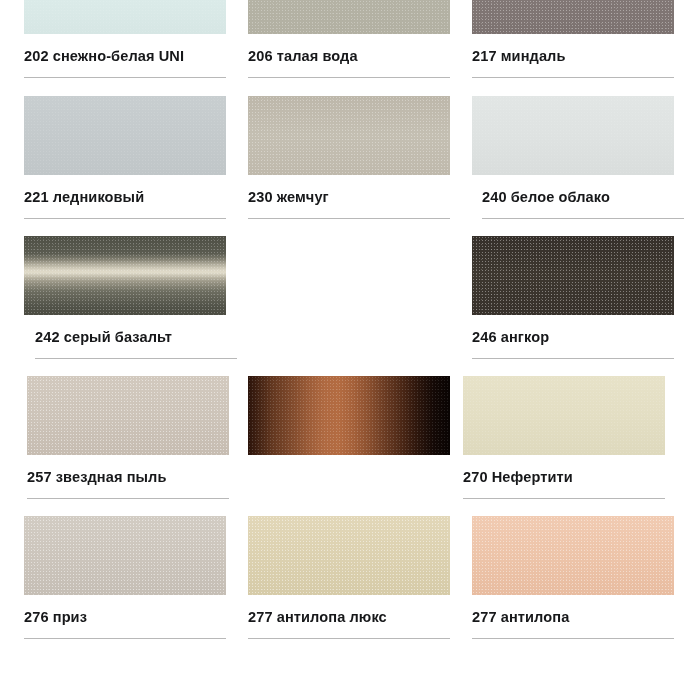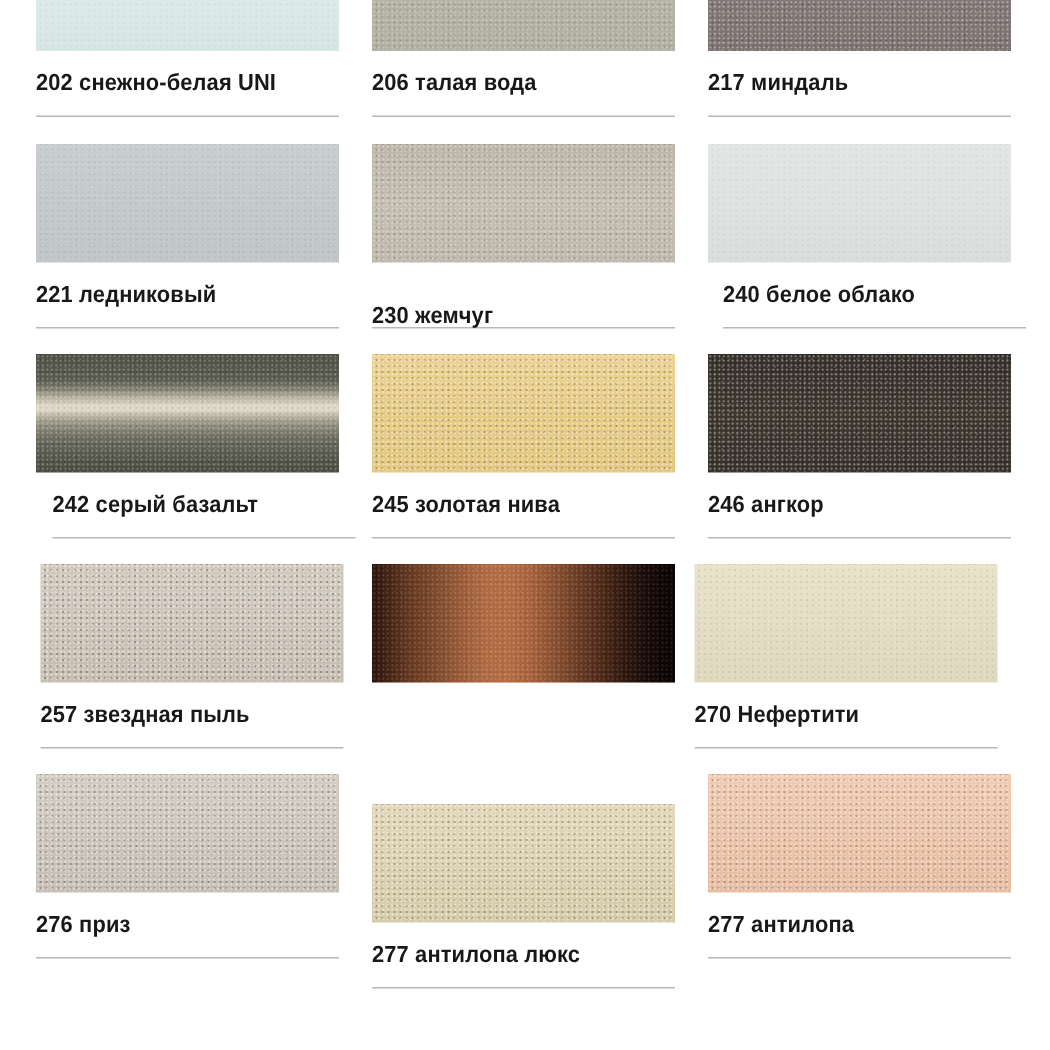--- a/index.html
+++ b/index.html
@@ -113,49 +113,41 @@
         <div class="grain" style="opacity: 0.2125;"></div>
       </div>
       <div class="swatch-label" style="border-bottom-color: rgb(184, 184, 184);">
         <span class="label-text" style="color: rgb(23, 24, 26);">221 ледниковый</span>
       </div>
     </div>
     <div class="swatch-cell" style="left: 248px; top: 96px;">
       <div class="swatch-chip" style="background: linear-gradient(rgb(189, 183, 170) 0%, rgb(196, 191, 178) 50%, rgb(191, 185, 172) 100%);">
         <div class="grain" style="opacity: 0.595;"></div>
       </div>
-      <div class="swatch-label" style="border-bottom-color: rgb(184, 184, 184); align-items: flex-end;">
+      <div class="swatch-label" style="border-bottom-color: rgb(184, 184, 184);">
         <span class="label-text" style="color: rgb(23, 24, 26);">230 жемчуг</span>
       </div>
     </div>
     <div class="swatch-cell" style="left: 472px; top: 96px;">
       <div class="swatch-chip" style="background: linear-gradient(rgb(226, 230, 229) 0%, rgb(222, 226, 225) 55%, rgb(217, 221, 220) 100%);">
         <div class="grain" style="opacity: 0.153;"></div>
       </div>
       <div class="swatch-label" style="border-bottom-color: rgb(184, 184, 184); margin-left: 10px;">
         <span class="label-text" style="color: rgb(23, 24, 26);">240 белое облако</span>
       </div>
     </div>
     <div class="swatch-cell" style="left: 24px; top: 236px;">
       <div class="swatch-chip" style="background: linear-gradient(rgb(78, 79, 69) 0%, rgb(90, 91, 80) 22%, rgb(185, 179, 160) 40%, rgb(216, 210, 191) 46%, rgb(168, 163, 146) 54%, rgb(109, 109, 96) 70%, rgb(83, 84, 74) 88%, rgb(74, 75, 65) 100%);">
         <div class="grain" style="opacity: 0.4675;"></div>
         <div class="sheen" style="background: linear-gradient(rgba(255, 255, 255, 0) 30%, rgba(255, 252, 240, 0.3) 43%, rgba(255, 255, 255, 0) 58%);"></div>
       </div>
       <div class="swatch-label" style="border-bottom-color: rgb(184, 184, 184); margin-left: 11px;">
         <span class="label-text" style="color: rgb(23, 24, 26);">242 серый базальт</span>
       </div>
     </div>
-    <div class="swatch-cell" style="left: 248px; top: 236px;">
-      <div class="swatch-chip" style="background: linear-gradient(rgb(236, 211, 146) 0%, rgb(230, 203, 133) 50%, rgb(227, 200, 127) 100%);">
-        <div class="grain" style="opacity: 0.8075;"></div>
-      </div>
-      <div class="swatch-label" style="border-bottom-color: rgb(184, 184, 184);">
-        <span class="label-text" style="color: rgb(23, 24, 26);">245 золотая нива</span>
-      </div>
-    </div>
     <div class="swatch-cell" style="left: 472px; top: 236px;">
       <div class="swatch-chip" style="background: linear-gradient(rgb(53, 47, 42) 0%, rgb(61, 55, 47) 48%, rgb(55, 49, 43) 100%);">
         <div class="grain" style="opacity: 0.68;"></div>
       </div>
       <div class="swatch-label" style="border-bottom-color: rgb(184, 184, 184);">
         <span class="label-text" style="color: rgb(23, 24, 26);">246 ангкор</span>
       </div>
     </div>
     <div class="swatch-cell" style="left: 27px; top: 376px;">
       <div class="swatch-chip" style="background: linear-gradient(rgb(210, 201, 190) 0%, rgb(205, 196, 185) 50%, rgb(198, 188, 177) 100%);">
@@ -180,21 +172,21 @@
       </div>
     </div>
     <div class="swatch-cell" style="left: 24px; top: 516px;">
       <div class="swatch-chip" style="background: linear-gradient(rgb(210, 204, 195) 0%, rgb(204, 197, 188) 50%, rgb(197, 190, 181) 100%);">
         <div class="grain" style="opacity: 0.85;"></div>
       </div>
       <div class="swatch-label" style="border-bottom-color: rgb(184, 184, 184);">
         <span class="label-text" style="color: rgb(23, 24, 26);">276 приз</span>
       </div>
     </div>
-    <div class="swatch-cell" style="left: 248px; top: 516px; margin-top: 20px;">
+    <div class="swatch-cell" style="left: 248px; top: 516px;">
       <div class="swatch-chip" style="background: linear-gradient(rgb(226, 215, 184) 0%, rgb(220, 209, 176) 50%, rgb(214, 203, 168) 100%);">
         <div class="grain" style="opacity: 0.85;"></div>
       </div>
       <div class="swatch-label" style="border-bottom-color: rgb(184, 184, 184);">
         <span class="label-text" style="color: rgb(23, 24, 26);">277 антилопа люкс</span>
       </div>
     </div>
     <div class="swatch-cell" style="left: 472px; top: 516px;">
       <div class="swatch-chip" style="background: linear-gradient(rgb(241, 203, 178) 0%, rgb(237, 196, 169) 50%, rgb(232, 188, 160) 100%);">
         <div class="grain" style="opacity: 0.765;"></div>

